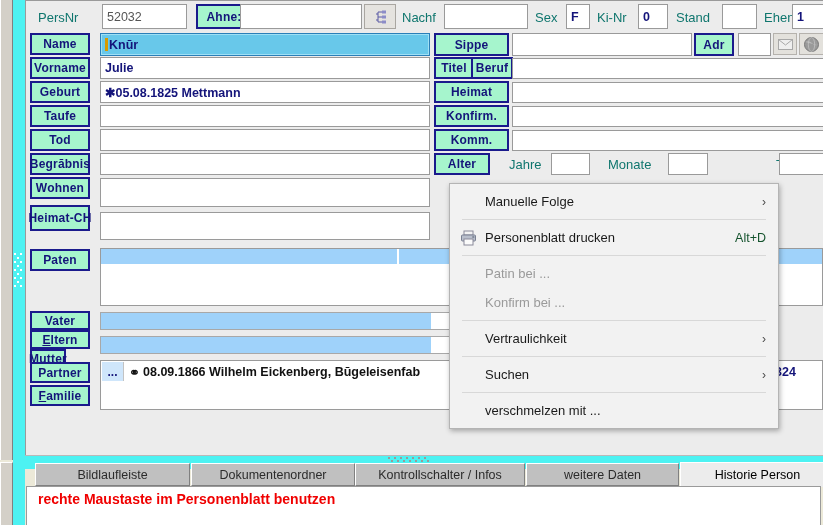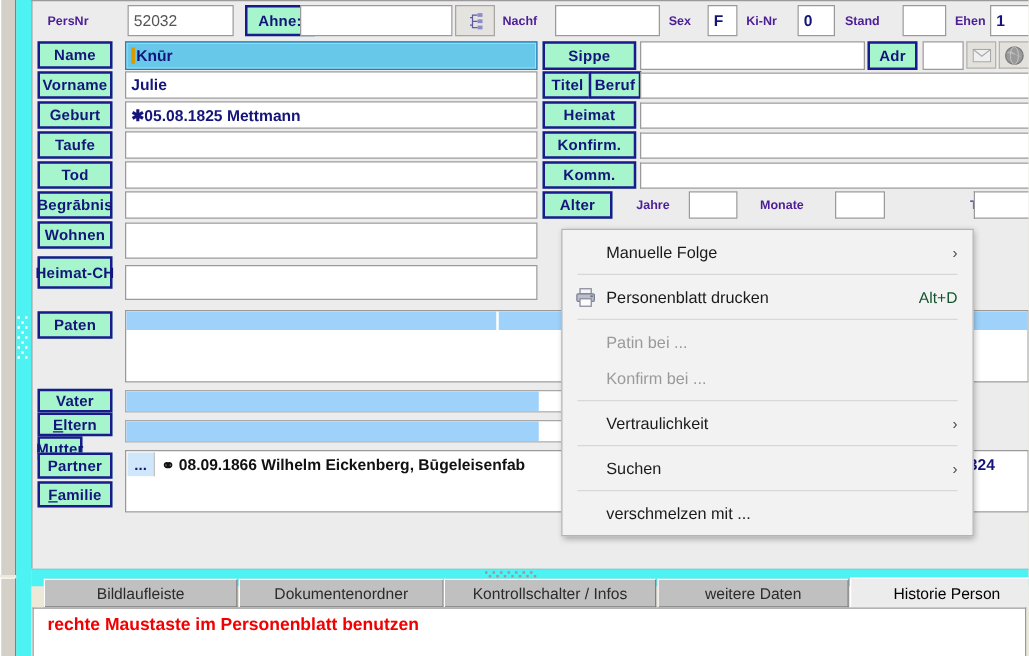--- a/index.html
+++ b/index.html
@@ -90,23 +90,23 @@
   .caret {
     display: inline-block;
     width: 3px; height: 13px;
     background: #d79b00;
     margin-right: 1px;
     vertical-align: middle;
   }
 
   .stat-lbl {
     position: absolute;
-    color: #4c1d95;
-    font-weight: bold;
-    font-size: 10px;
+    color: #0f766e;
+    font-weight: normal;
+    font-size: 13px;
     display: flex; align-items: center;
     white-space: nowrap;
   }
 
   
   .listbox {
     position: absolute;
     background: #ffffff;
     border: 1px solid #9a9a9a;
     box-sizing: border-box;

